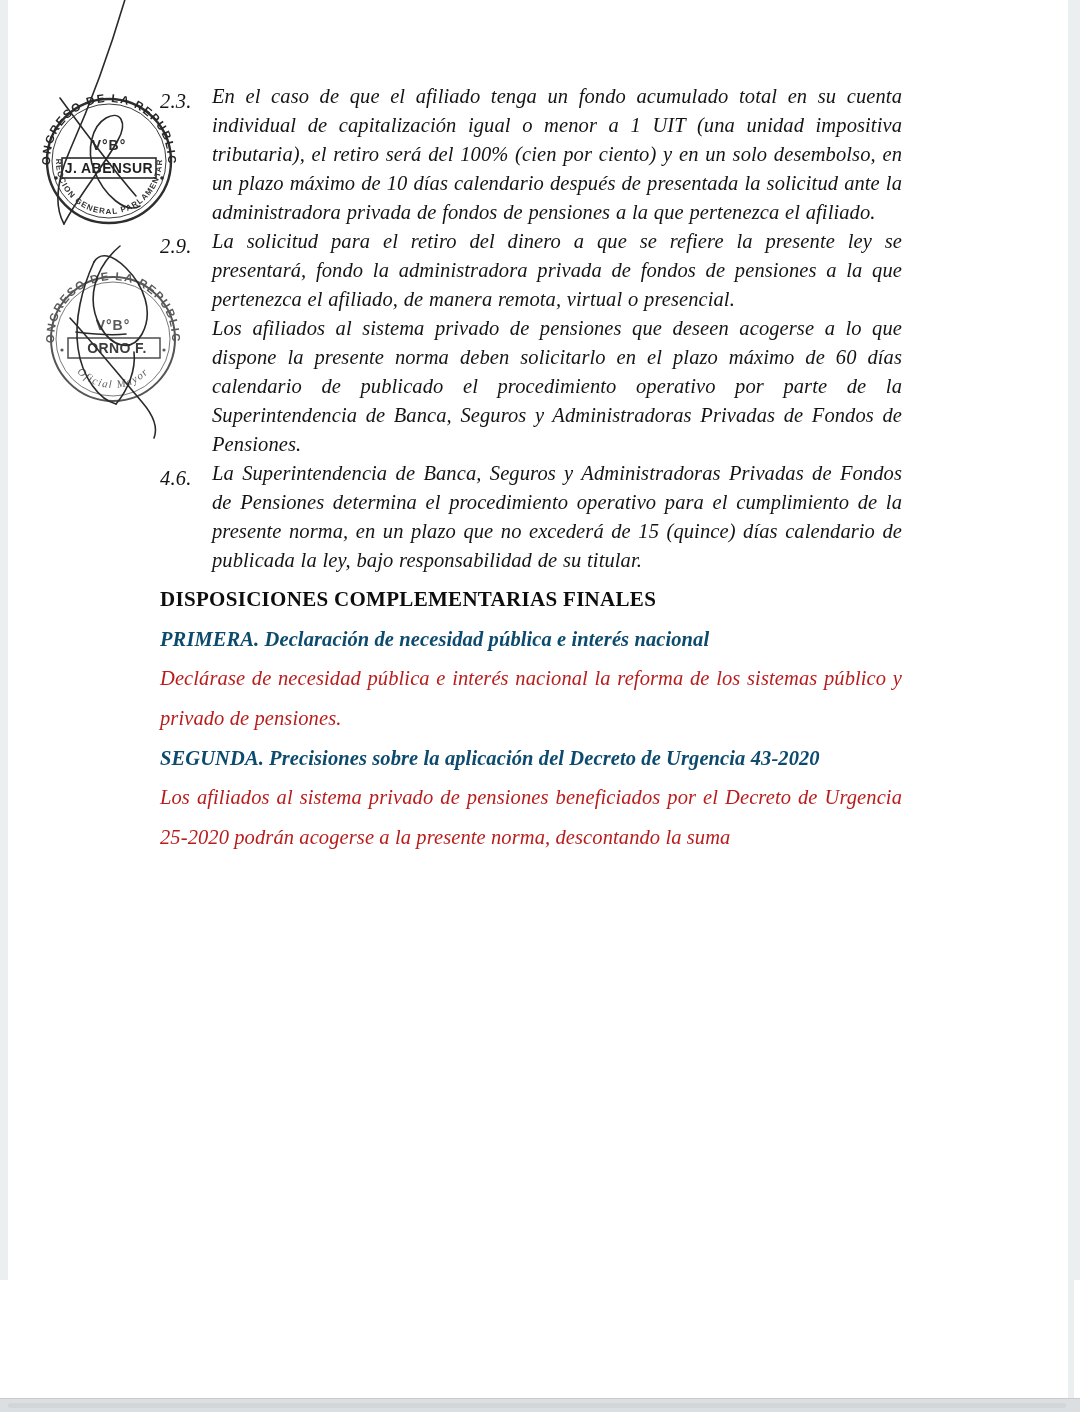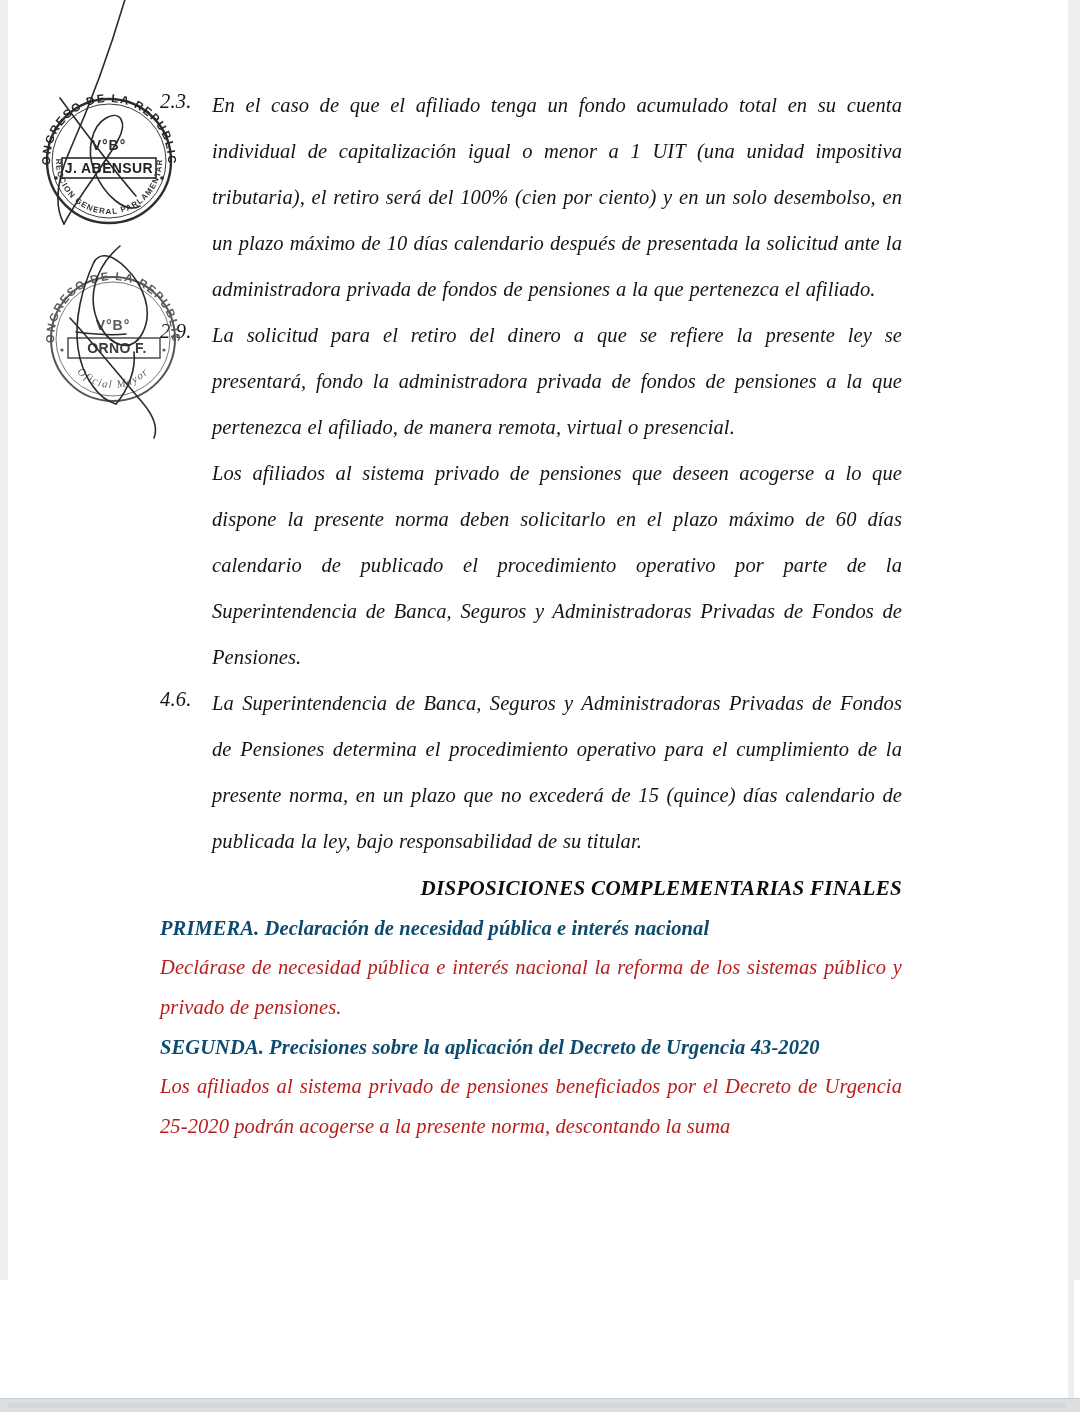--- a/index.html
+++ b/index.html
@@ -76,45 +76,44 @@
     top: 0;
     font-style: italic;
     font-size: 20.5px;
     line-height: 39.5px;
     color: #141414;
     letter-spacing: 0.2px;
   }
   .para {
     font-style: italic;
     font-size: 20.5px;
-    line-height: 46px;
+    line-height: 29px;
     text-align: justify;
     color: #141414;
     margin: 0;
     letter-spacing: 0.1px;
     word-spacing: 0.5px;
   }
   .para.last-line-left {
     text-align-last: left;
   }
   .para-plain {
     font-style: italic;
     font-size: 20.5px;
     line-height: 39.5px;
     text-align: justify;
     color: #b91c1c;
     margin: 0;
     letter-spacing: 0.1px;
   }
   .center-heading {
-    font-style: italic;
     font-weight: bold;
     font-size: 21px;
     line-height: 40px;
-    text-align: right;
+    text-align: left;
     color: #0d0d0d;
     margin: 0;
     letter-spacing: 0.3px;
   }
   .sub-heading {
     font-style: italic;
     font-weight: bold;
     font-size: 20.5px;
     line-height: 40px;
     text-align: left;

